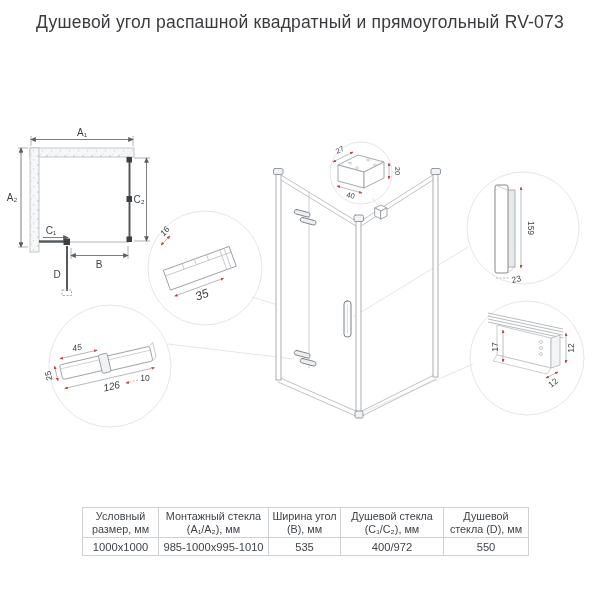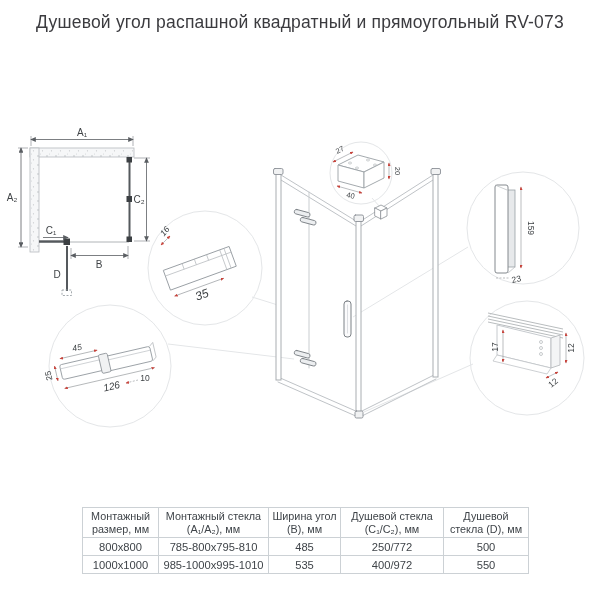--- a/index.html
+++ b/index.html
@@ -259,35 +259,28 @@
   <table class="spec">
     <colgroup>
         <col class="c1">
         <col class="c2">
         <col class="c3">
         <col class="c4">
         <col class="c5">
       </colgroup>
     <thead>
       <tr>
-        <th>Монтажный размер, мм</th>
+        <th>Условный размер, мм</th>
         <th>Монтажный стекла (A₁/A₂), мм</th>
         <th>Ширина угол (B), мм</th>
         <th>Душевой стекла (C₁/C₂), мм</th>
         <th>Душевой стекла (D), мм</th>
       </tr>
     </thead>
     <tbody>
-      <tr>
-        <td>800x800</td>
-        <td>785-800x795-810</td>
-        <td>485</td>
-        <td>250/772</td>
-        <td>500</td>
-      </tr>
       <tr>
         <td>1000x1000</td>
         <td>985-1000x995-1010</td>
         <td>535</td>
         <td>400/972</td>
         <td>550</td>
       </tr>
     </tbody>
   </table>
 

